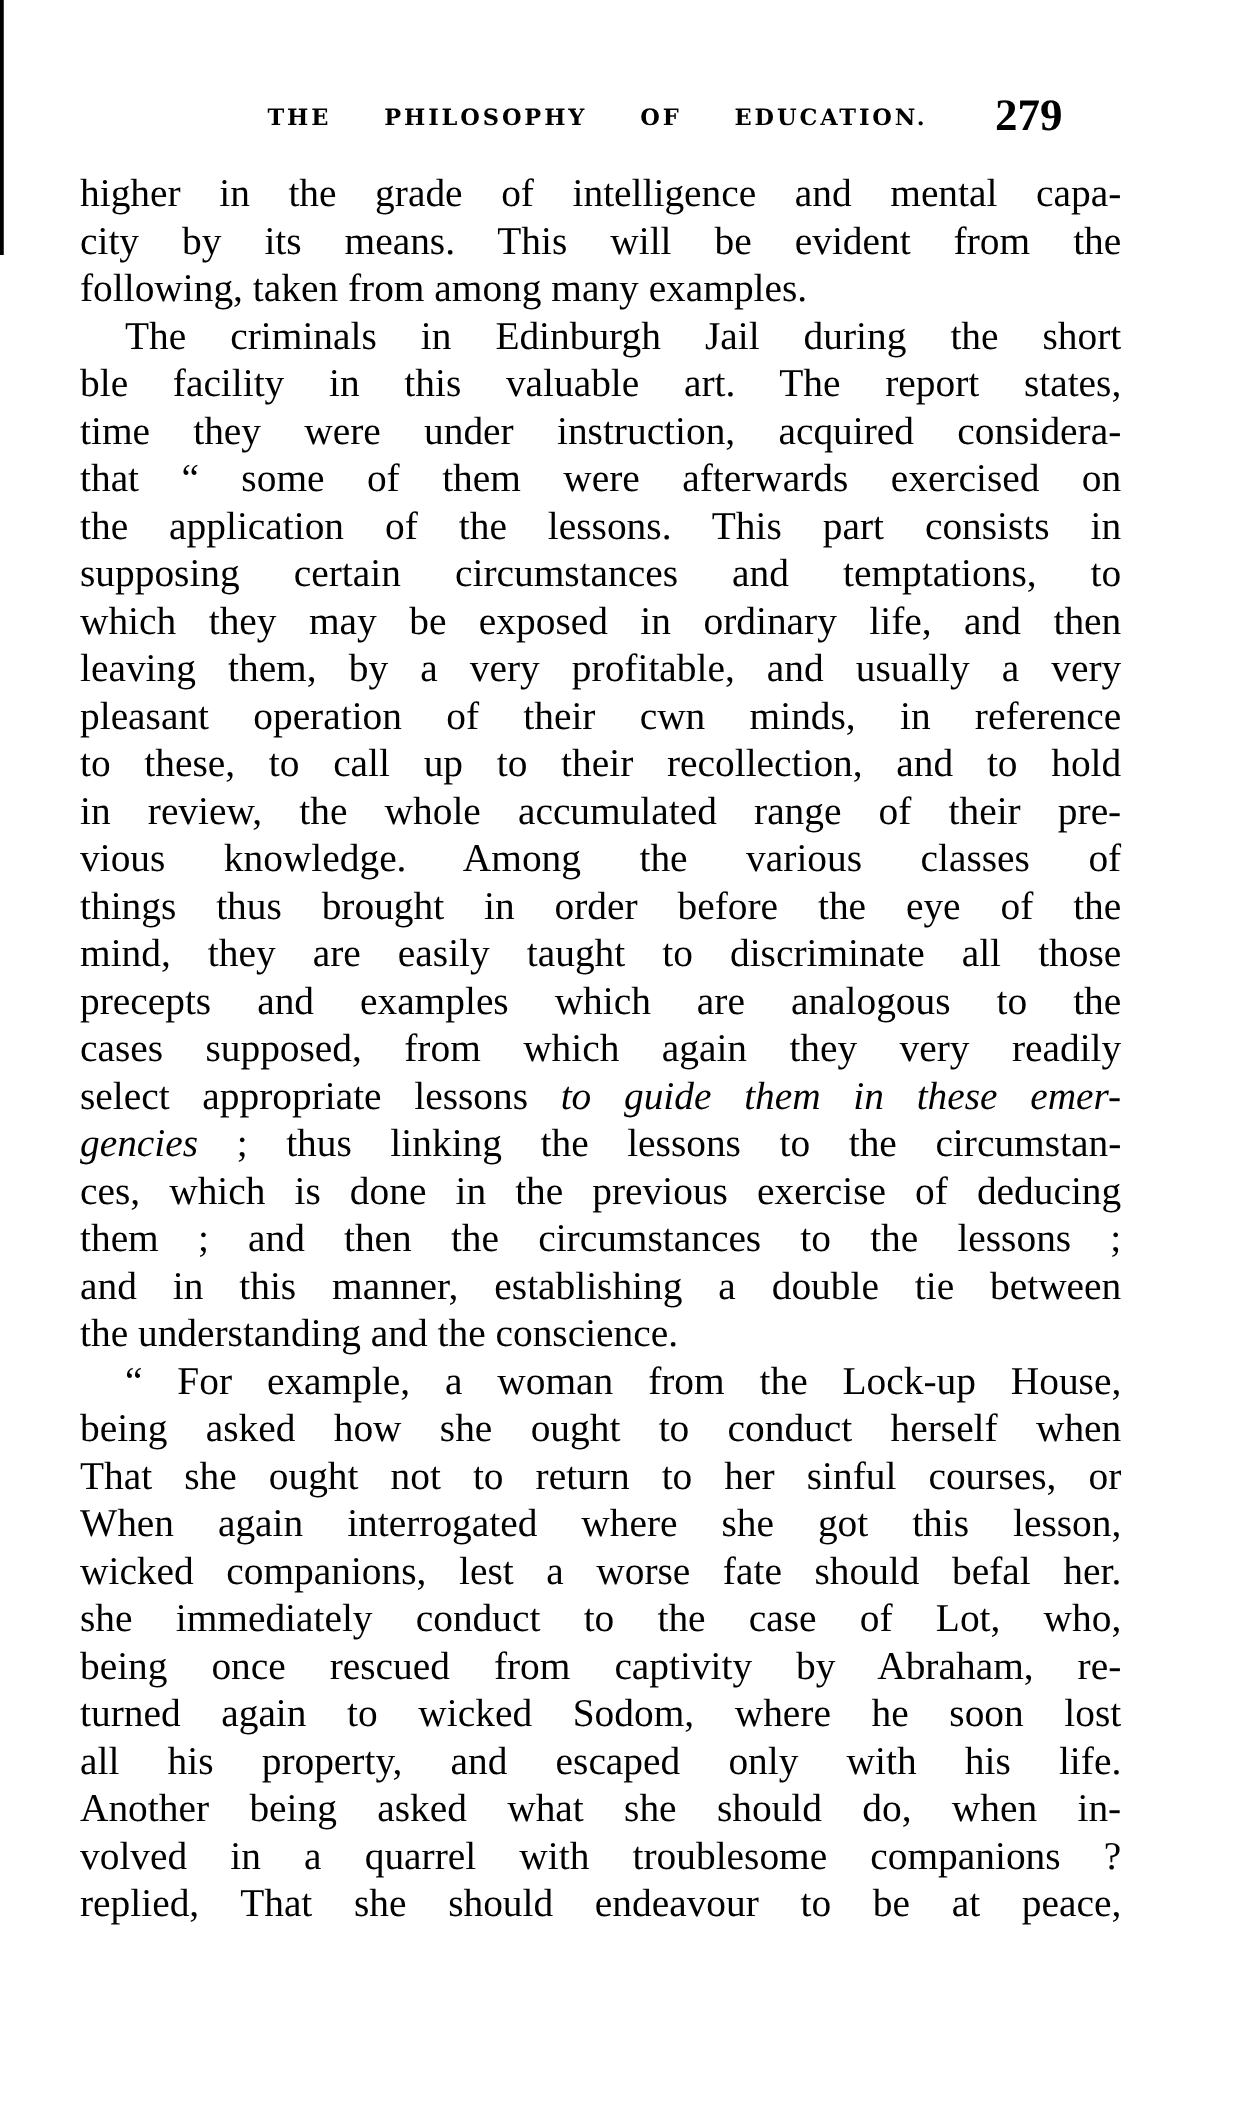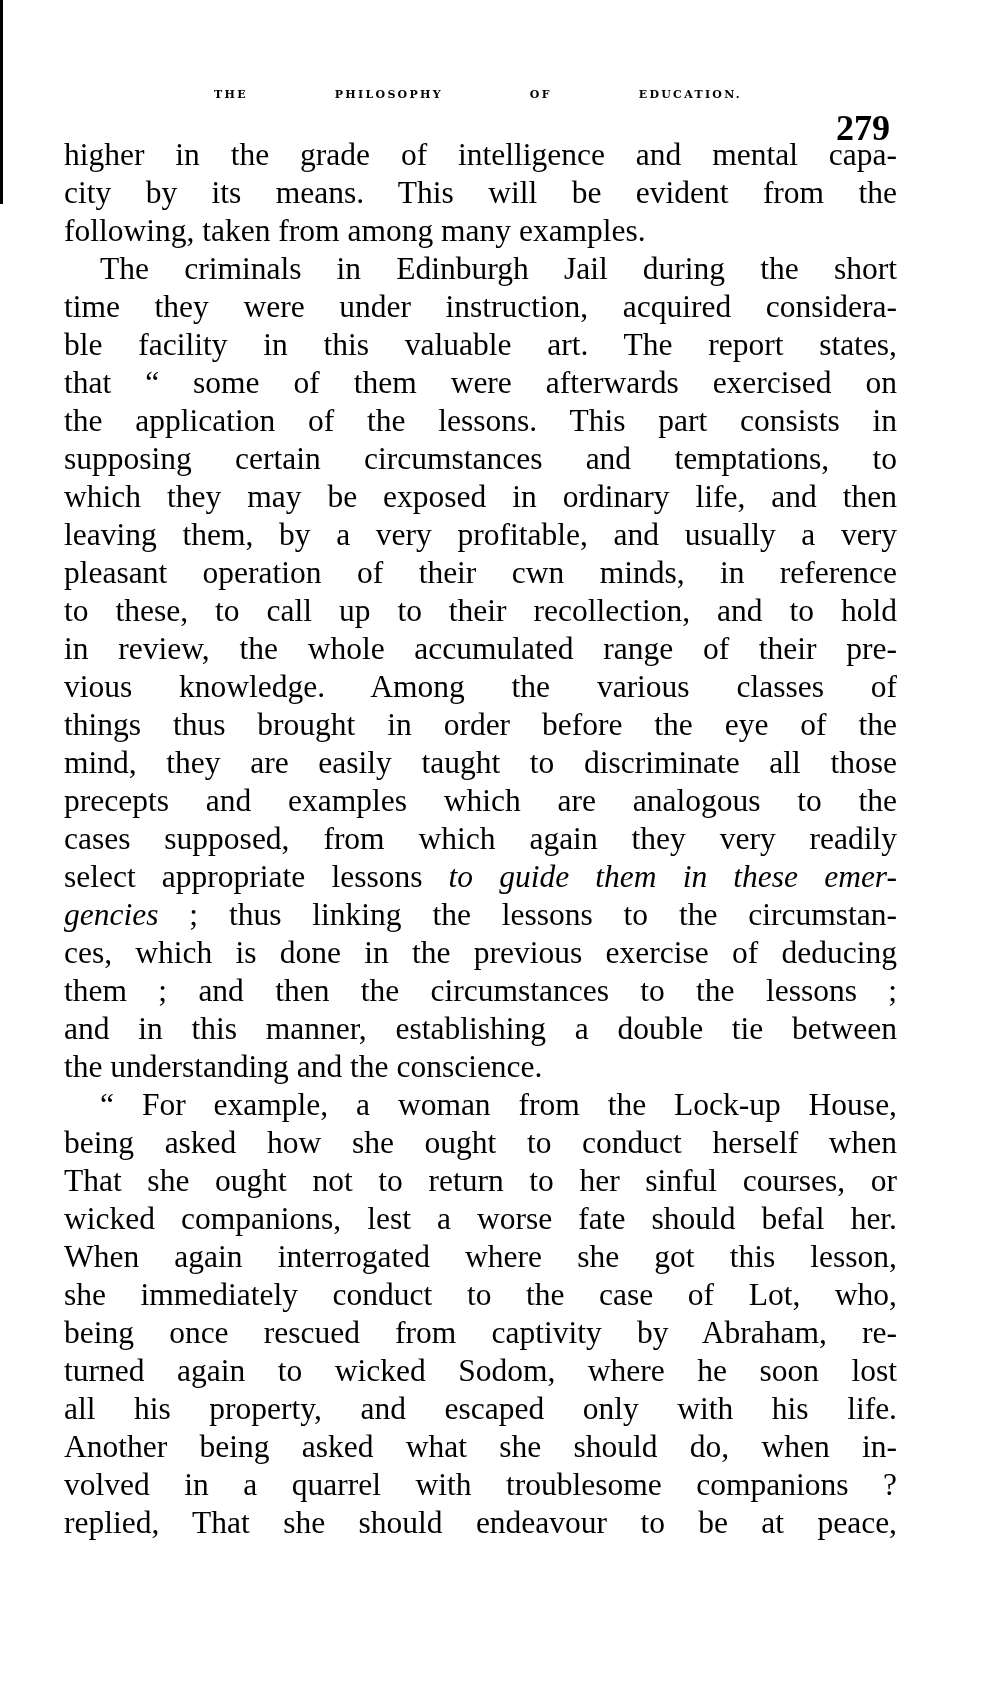--- a/index.html
+++ b/index.html
@@ -1,27 +1,27 @@
 <!DOCTYPE html>
 <html><head>
 <meta charset="utf-8">
 <style>
   html, body { margin: 0; padding: 0; background: #ffffff; }
   body { width: 1000px; height: 1700px; position: relative; overflow: hidden; color: #000; }
   .edge-bar { position: absolute; left: 0; top: 0; width: 3px; height: 204px; background: #000; }
   .running-head { position: absolute; left: 0; top: 80px; width: 1000px; height: 40px; }
   .head-title {
     position: absolute; left: 214px; top: 0; width: 528px;
-    font-family: "DejaVu Serif", serif; font-weight: bold; font-size: 11px;
+    font-family: "DejaVu Serif", serif; font-weight: bold; font-size: 18px;
     letter-spacing: 2.3px; line-height: 30px; white-space: nowrap;
     text-align-last: justify; text-align: justify;
   }
   .page-number {
-    position: absolute; left: 836px; top: -8px;
-    font-family: "Liberation Serif", serif; font-weight: bold; font-size: 36px; line-height: 40px; margin-top: 36px;
+    position: absolute; left: 796px; top: -8px;
+    font-family: "Liberation Serif", serif; font-weight: bold; font-size: 36px; line-height: 40px;
   }
   .body-text {
     position: absolute; left: 64px; top: 136px; width: 833px;
     font-family: "Liberation Serif", serif; font-size: 31.5px; line-height: 38px;
   }
   .line { display: block; height: 38px; white-space: nowrap; text-align: justify; text-align-last: justify; }
   .line.last { text-align-last: left; font-family: Liberation Serif, serif; }
   .line.indent { padding-left: 36px; }
   em { font-style: italic; }
 </style>
@@ -33,22 +33,22 @@
 <div class="running-head">
   <div class="head-title">THE PHILOSOPHY OF EDUCATION.</div>
   <div class="page-number">279</div>
 </div>
 
 <div class="body-text" id="body-text">
     <div class="line">higher in the grade of intelligence and mental capa-</div>
     <div class="line">city by its means.  This will be evident from the</div>
     <div class="line last">following, taken from among many examples.</div>
     <div class="line indent">The criminals in Edinburgh Jail during the short</div>
+    <div class="line">ble facility in this valuable art.  The report states,</div>
     <div class="line">time they were under instruction, acquired considera-</div>
-    <div class="line">ble facility in this valuable art.  The report states,</div>
     <div class="line">that “ some of them were afterwards exercised on</div>
     <div class="line">the application of the lessons.  This part consists in</div>
     <div class="line">supposing certain circumstances and temptations, to</div>
     <div class="line">which they may be exposed in ordinary life, and then</div>
     <div class="line">leaving them, by a very profitable, and usually a very</div>
     <div class="line">pleasant operation of their cwn minds, in reference</div>
     <div class="line">to these, to call up to their recollection, and to hold</div>
     <div class="line">in review, the whole accumulated range of their pre-</div>
     <div class="line">vious knowledge.  Among the various classes of</div>
     <div class="line">things thus brought in order before the eye of the</div>
@@ -57,22 +57,22 @@
     <div class="line">cases supposed, from which again they very readily</div>
     <div class="line">select appropriate lessons <em>to guide them in these emer-</em></div>
     <div class="line"><em>gencies</em> ; thus linking the lessons to the circumstan-</div>
     <div class="line">ces, which is done in the previous exercise of deducing</div>
     <div class="line">them ; and then the circumstances to the lessons ;</div>
     <div class="line">and in this manner, establishing a double tie between</div>
     <div class="line last">the understanding and the conscience.</div>
     <div class="line indent">“ For example, a woman from the Lock-up House,</div>
     <div class="line">being asked how she ought to conduct herself when</div>
     <div class="line">That she ought not to return to her sinful courses, or</div>
+    <div class="line">When again interrogated where she got this lesson,</div>
     <div class="line">wicked companions, lest a worse fate should befal her.</div>
-    <div class="line">When again interrogated where she got this lesson,</div>
     <div class="line">she immediately conduct to the case of Lot, who,</div>
     <div class="line">being once rescued from captivity by Abraham, re-</div>
     <div class="line">turned again to wicked Sodom, where he soon lost</div>
     <div class="line">all his property, and escaped only with his life.</div>
     <div class="line">Another being asked what she should do, when in-</div>
     <div class="line">volved in a quarrel with troublesome companions ?</div>
     <div class="line">replied, That she should endeavour to be at peace,</div>
   </div>
 
 </body></html>

